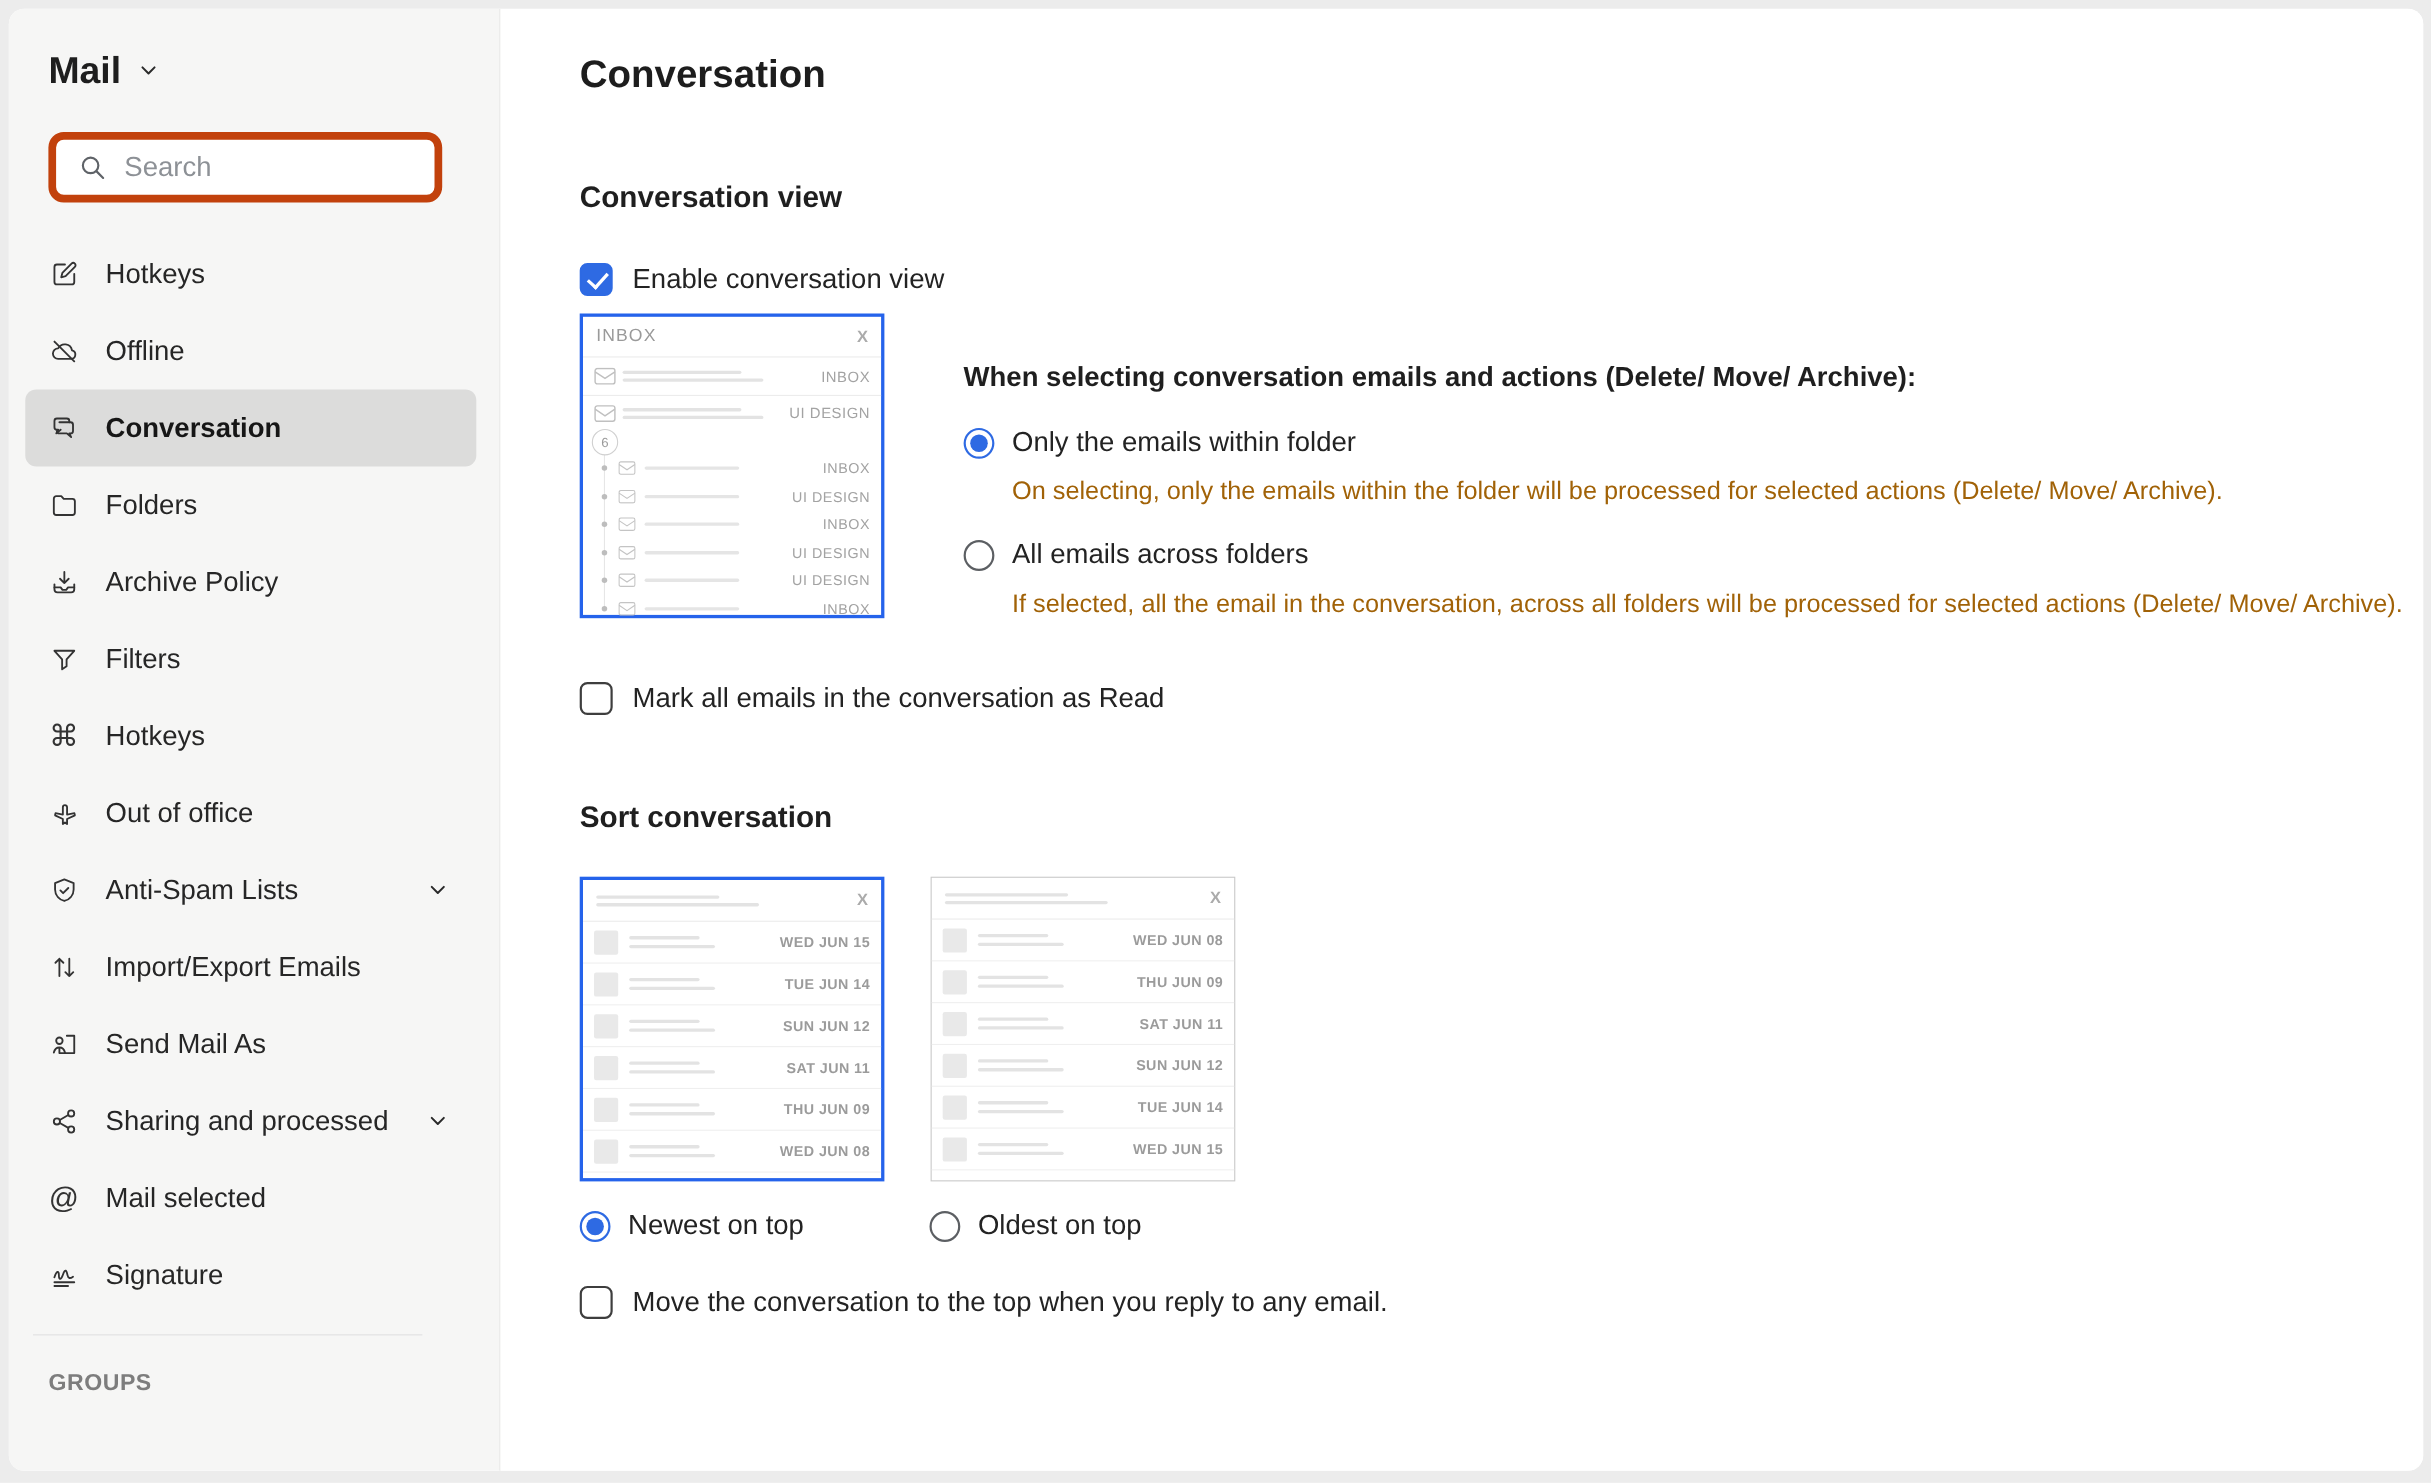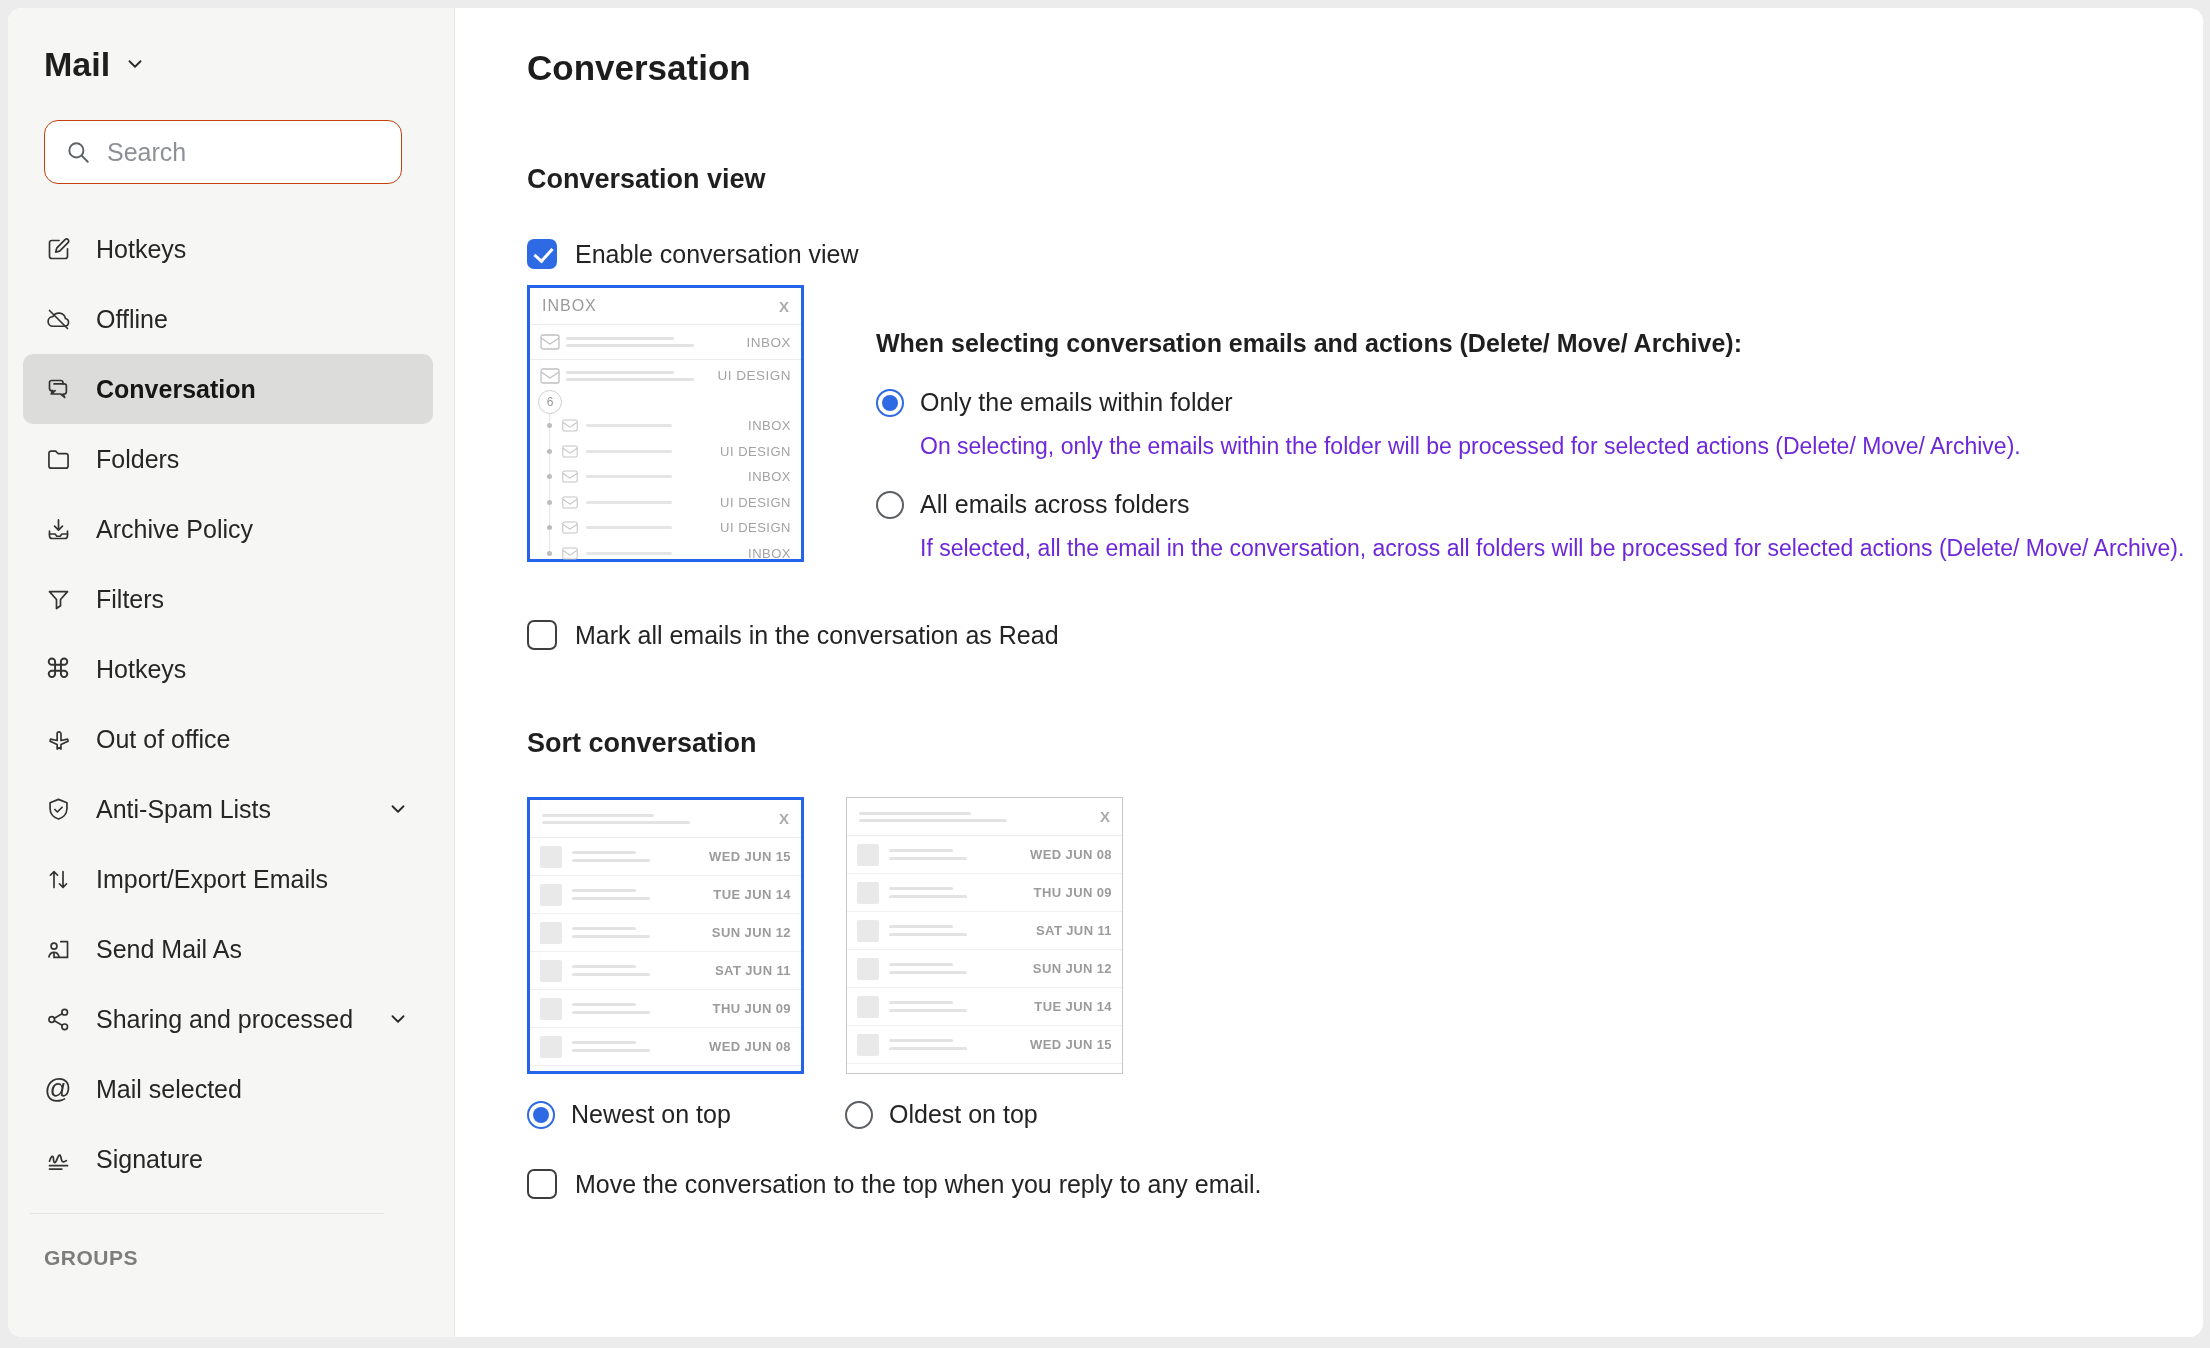--- a/index.html
+++ b/index.html
@@ -20,21 +20,21 @@
     width:447px; flex:0 0 447px; background:#f6f6f5;
     border-right:1px solid #e5e5e4;
     padding:30px 0 0 36px;
     overflow:hidden;
   }
   .app-switcher { display:flex; align-items:center; gap:14px; height:52px; cursor:pointer; }
   .app-switcher .app-title { font-size:34px; font-weight:700; color:#1e1e1e; }
   .chev { width:22px; height:22px; stroke:#2a2a2a; fill:none; stroke-width:2; stroke-linecap:round; stroke-linejoin:round; }
   .search-box {
     margin-top:30px; width:358px; height:64px; background:#ffffff;
-    border:1px solid #c2410c; border-radius:14px;
+    border:7px solid #c2410c; border-radius:14px;
     display:flex; align-items:center; gap:16px; padding:0 20px;
   }
   .search-box svg { width:26px; height:26px; stroke:#5f6368; fill:none; stroke-width:1.8; stroke-linecap:round; }
   .search-box input {
     border:none; outline:none; background:transparent;
     font-family:"Liberation Sans", sans-serif;
     font-size:25px; color:#333; width:250px;
   }
   .search-box input::placeholder { color:#8d9196; }
   .nav { margin-top:30px; }
@@ -109,21 +109,21 @@
   .t-dot { width:5px; height:5px; border-radius:50%; background:#bdbdbd; flex:0 0 5px; position:relative; z-index:1; margin-left:1px; }
   .t-env { width:16px; height:13px; stroke:#c4c4c4; fill:none; stroke-width:1.3; margin-left:10px; flex:0 0 16px; }
   .t-bar { width:86px; height:3px; background:#e5e5e5; border-radius:2px; margin-left:8px; }
   .t-label { margin-left:auto; font-size:13px; color:#a3a3a3; letter-spacing:0.5px; }
   
   .cv-right { padding-top:2px; flex:1; min-width:0; }
   .selection-heading { font-size:25px; font-weight:700; color:#1f1f1f; }
   .opt-block { margin-top:30px; }
   .opt-row { display:flex; align-items:center; gap:16px; cursor:pointer; }
   .opt-label { font-size:25px; color:#232323; }
-  .opt-desc { margin-top:16px; padding-left:44px; font-size:23px; color:#6d28d9; }
+  .opt-desc { margin-top:16px; padding-left:44px; font-size:23px; color:#a16207; }
   
   .sort-heading { margin-top:78px; }
   .sort-cards { display:flex; gap:42px; margin-top:38px; }
   .sort-card { width:277px; height:277px; background:#fff; border:1px solid #c9c9c9; }
   .sort-card.active { border:3px solid #2563eb; }
   .sort-head { height:38px; display:flex; align-items:center; padding:0 12px; border-bottom:1px solid #ececec; }
   .sort-head .pv-lines { margin-left:0; }
   .sort-head .close-x { margin-left:auto; }
   .sort-row { display:flex; align-items:center; height:38px; padding:0 10px; border-bottom:1px solid #efefef; }
   .s-square { width:22px; height:22px; background:#e9e9e9; border-radius:2px; flex:0 0 22px; }

